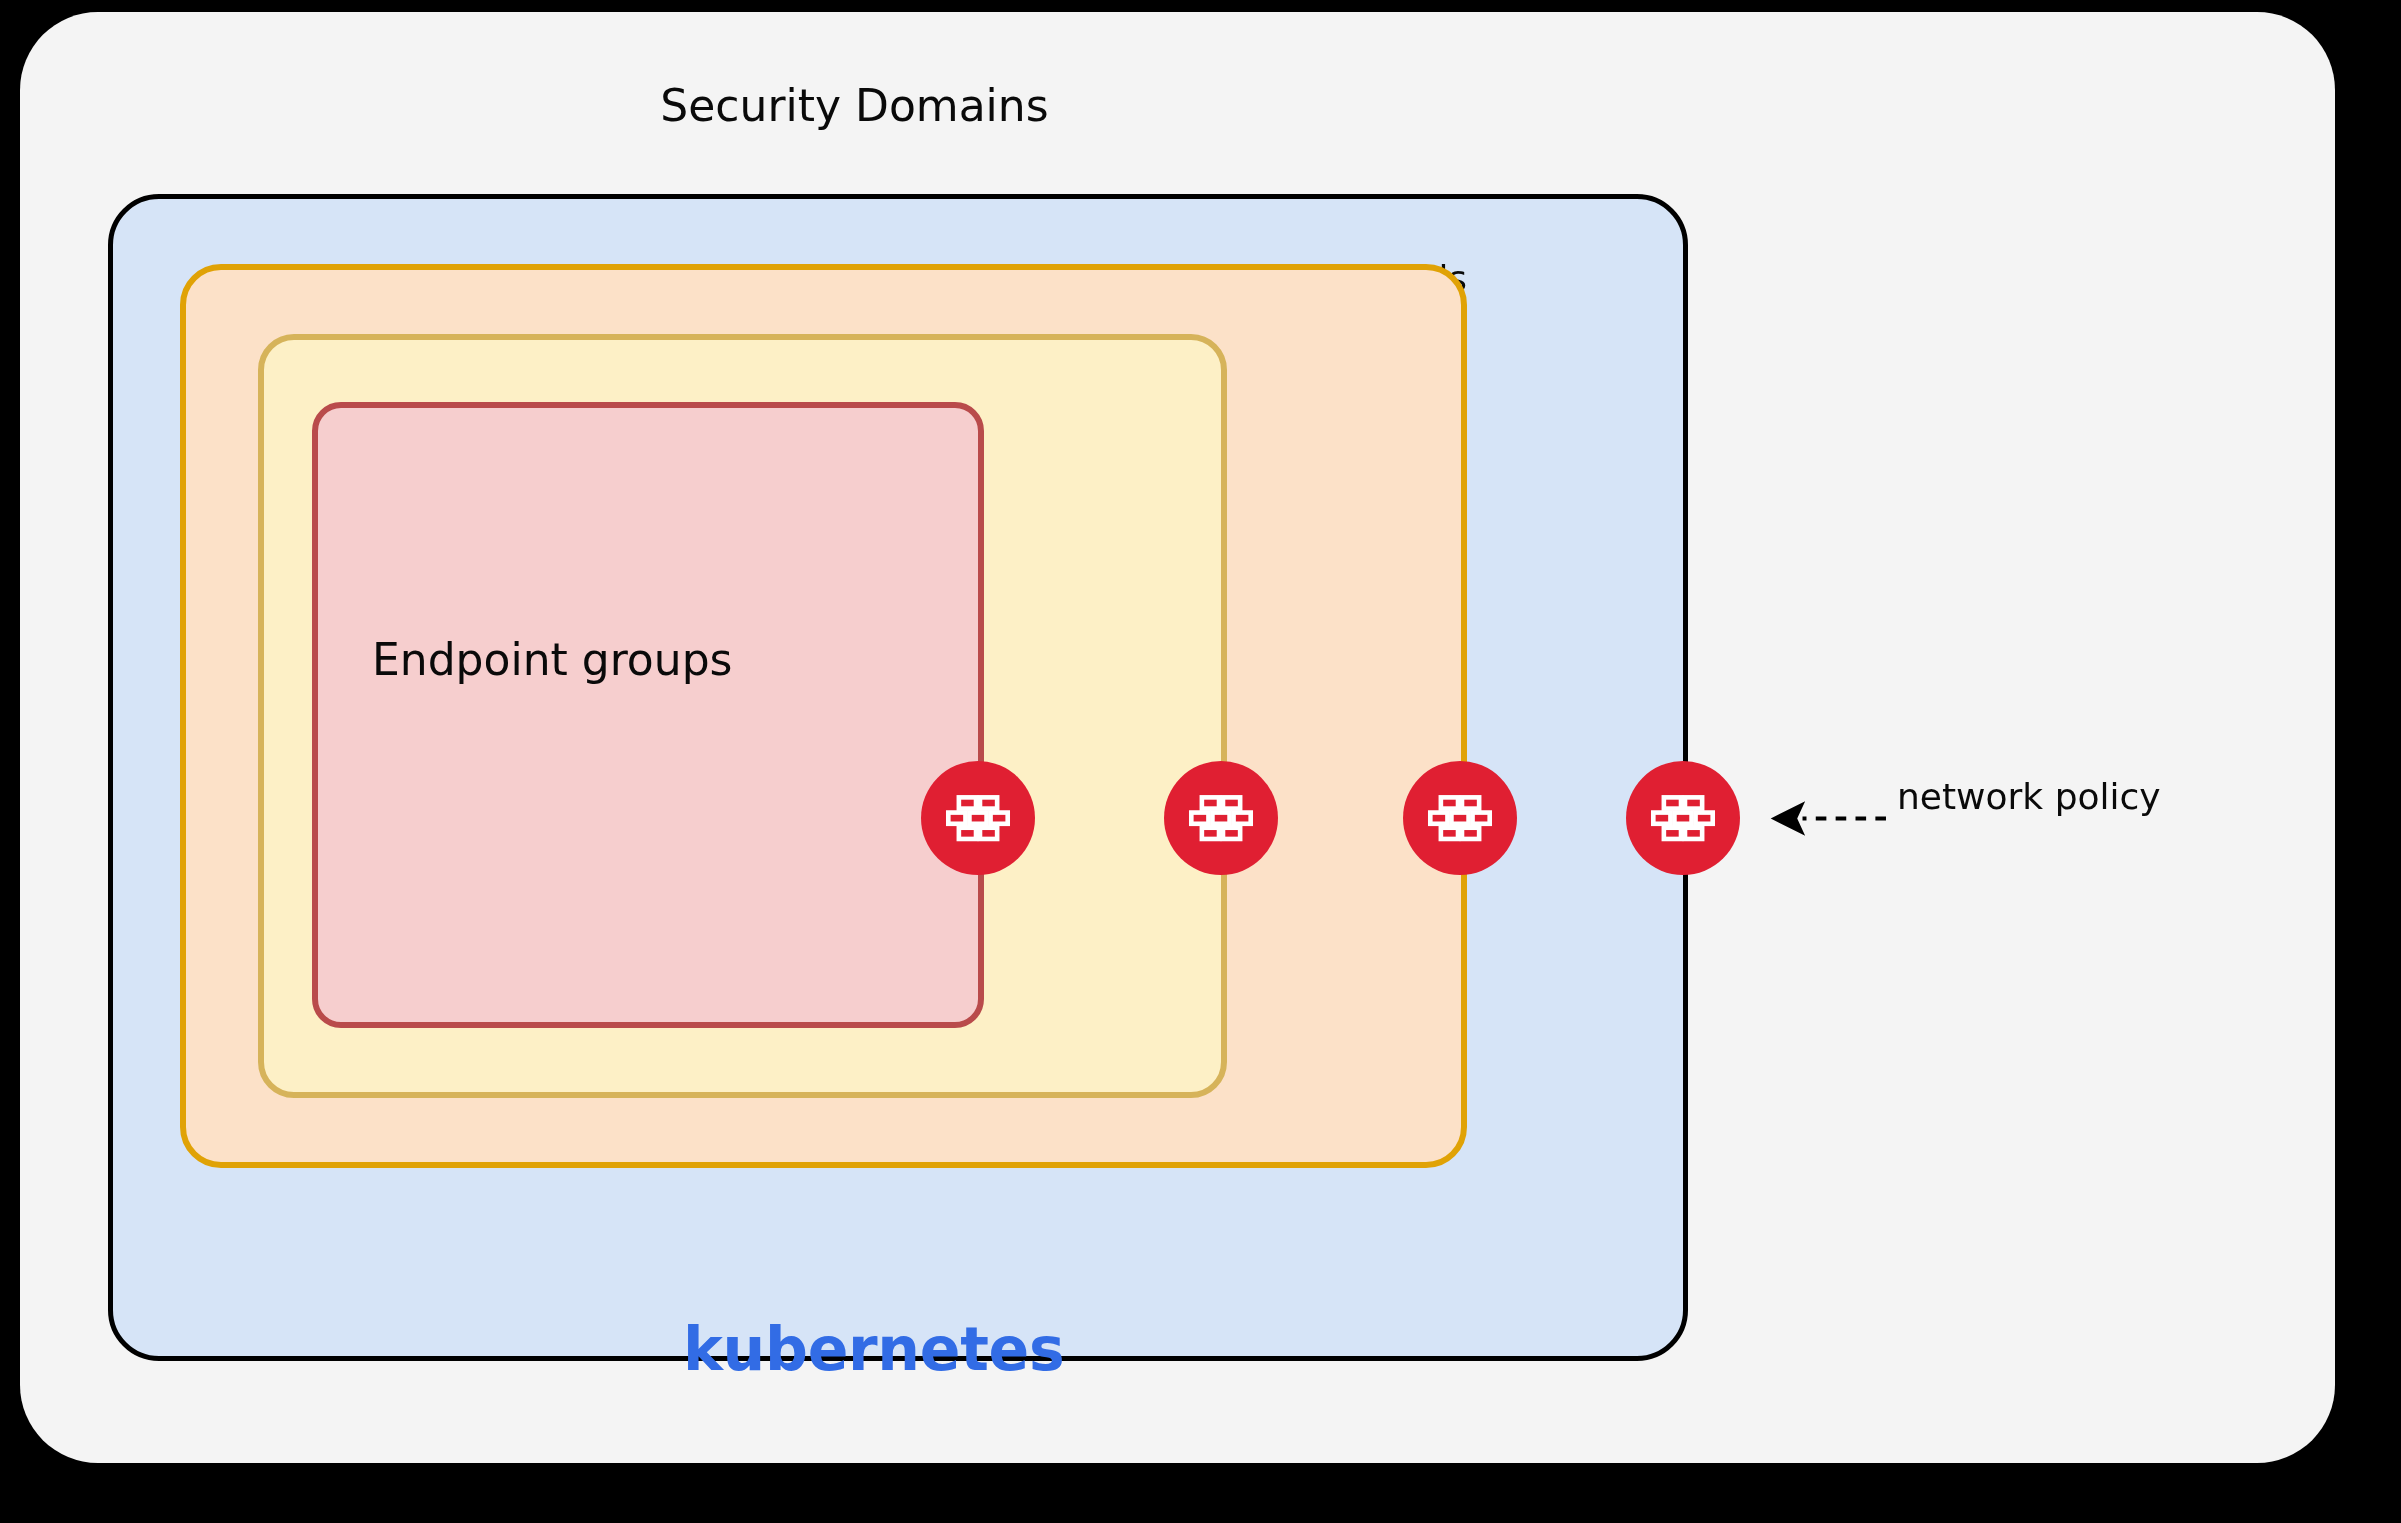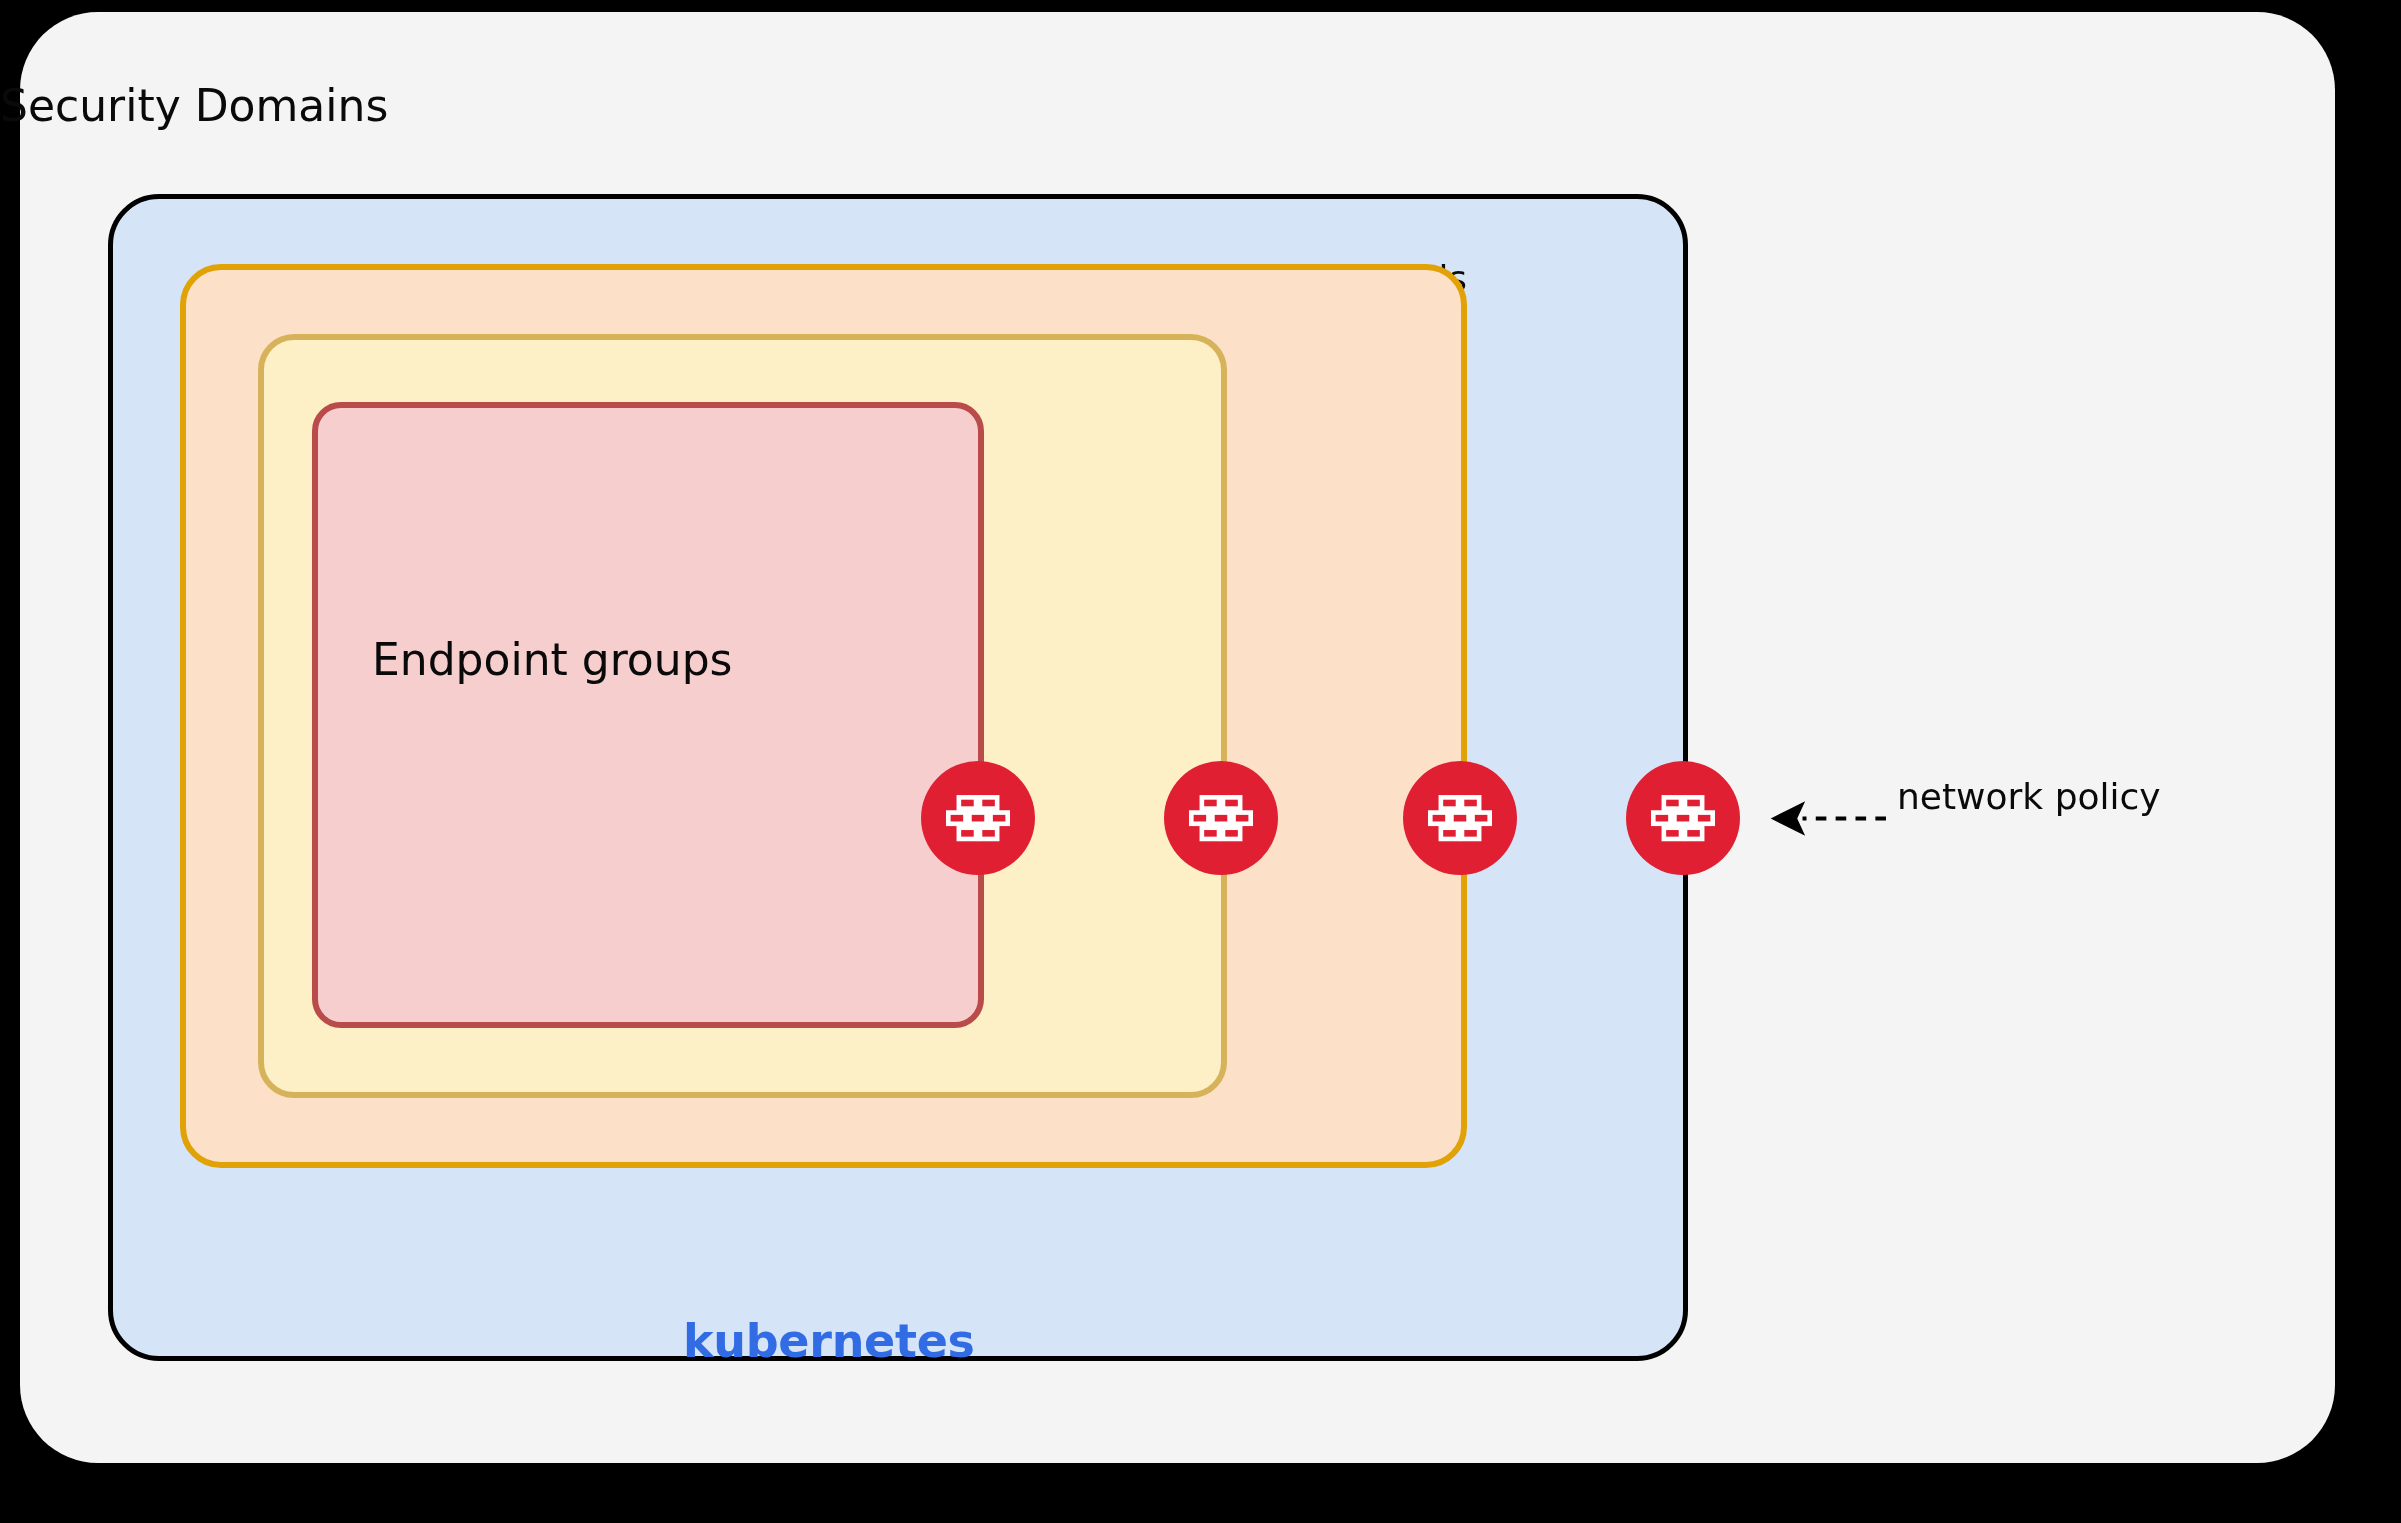--- a/index.html
+++ b/index.html
@@ -78,21 +78,21 @@
     position: absolute;
     color: #0a0a0a;
     white-space: nowrap;
     font-weight: 400;
   }
 
   .label-security-domains {
     left: 0;
     top: 80px;
     width: 1709px;
-    text-align: left;
+    text-align: center;
     font-size: 44px;
   }
 
   .label-cluster-workloads {
     left: 1145px;
     top: 258px;
     font-size: 36px;
   }
 
   .label-tenant {
@@ -109,21 +109,21 @@
 
   .label-endpoint-groups {
     left: 372px;
     top: 634px;
     font-size: 44px;
   }
 
   .label-kubernetes {
     left: 683px;
     top: 1314px;
-    font-size: 46px;
+    font-size: 60px;
     font-weight: 700;
     color: #326ce5;
     letter-spacing: -0.3px;
   }
 
   .label-network-policy {
     left: 1897px;
     top: 776px;
     font-size: 36px;
   }

